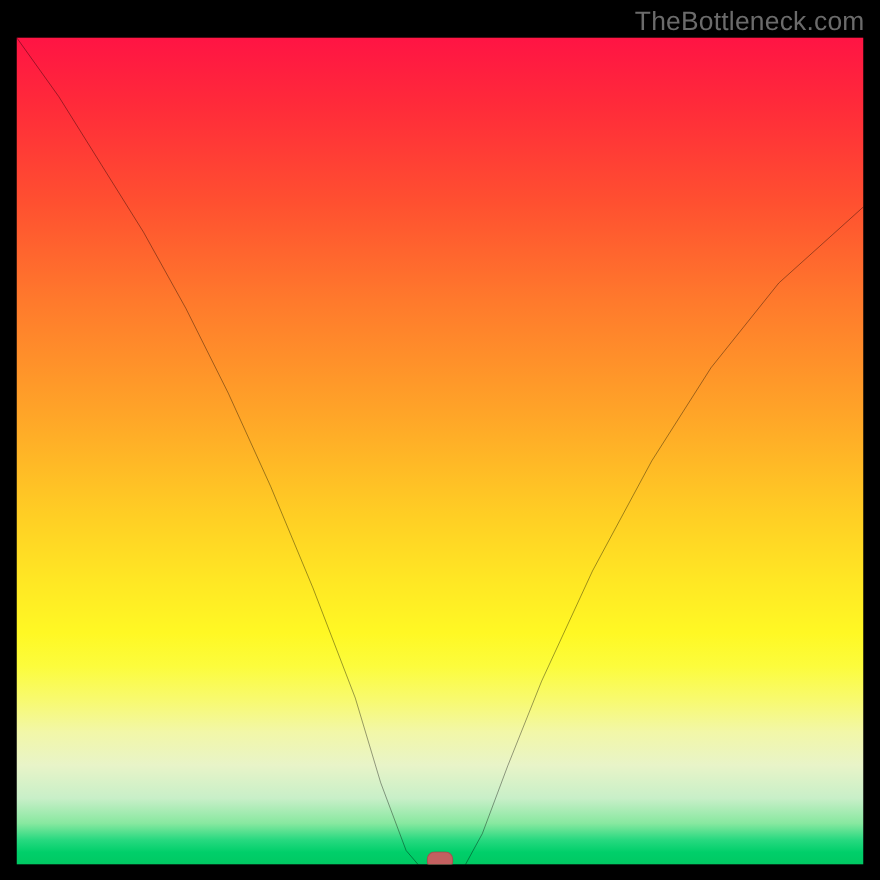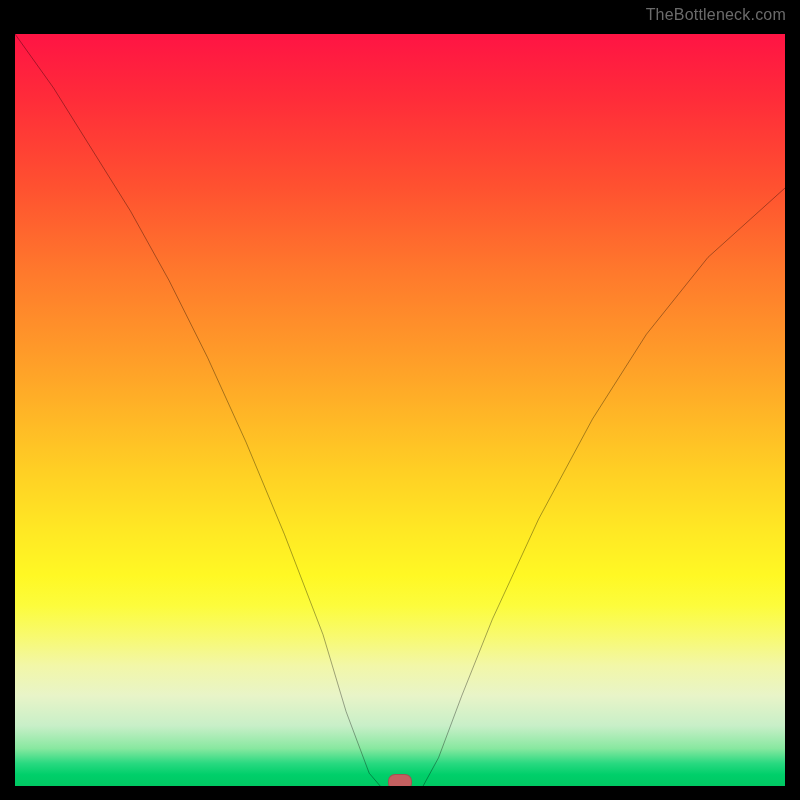--- a/index.html
+++ b/index.html
@@ -58,21 +58,21 @@
     border-radius: 7px;
     background: #c46060;
     border: 1px solid rgba(0,0,0,0.15);
     transform: translate(-50%, -50%);
   }
   .watermark {
     position: absolute;
     top: 6px;
     right: 14px;
     color: #6b6b6b;
-    font-size: 16px;
+    font-size: 24px;
     letter-spacing: 0.2px;
   }
 </style>
 </head>
 <body>
 
 <div class="frame">
   <div class="watermark">TheBottleneck.com</div>
 
   <div class="plot">

